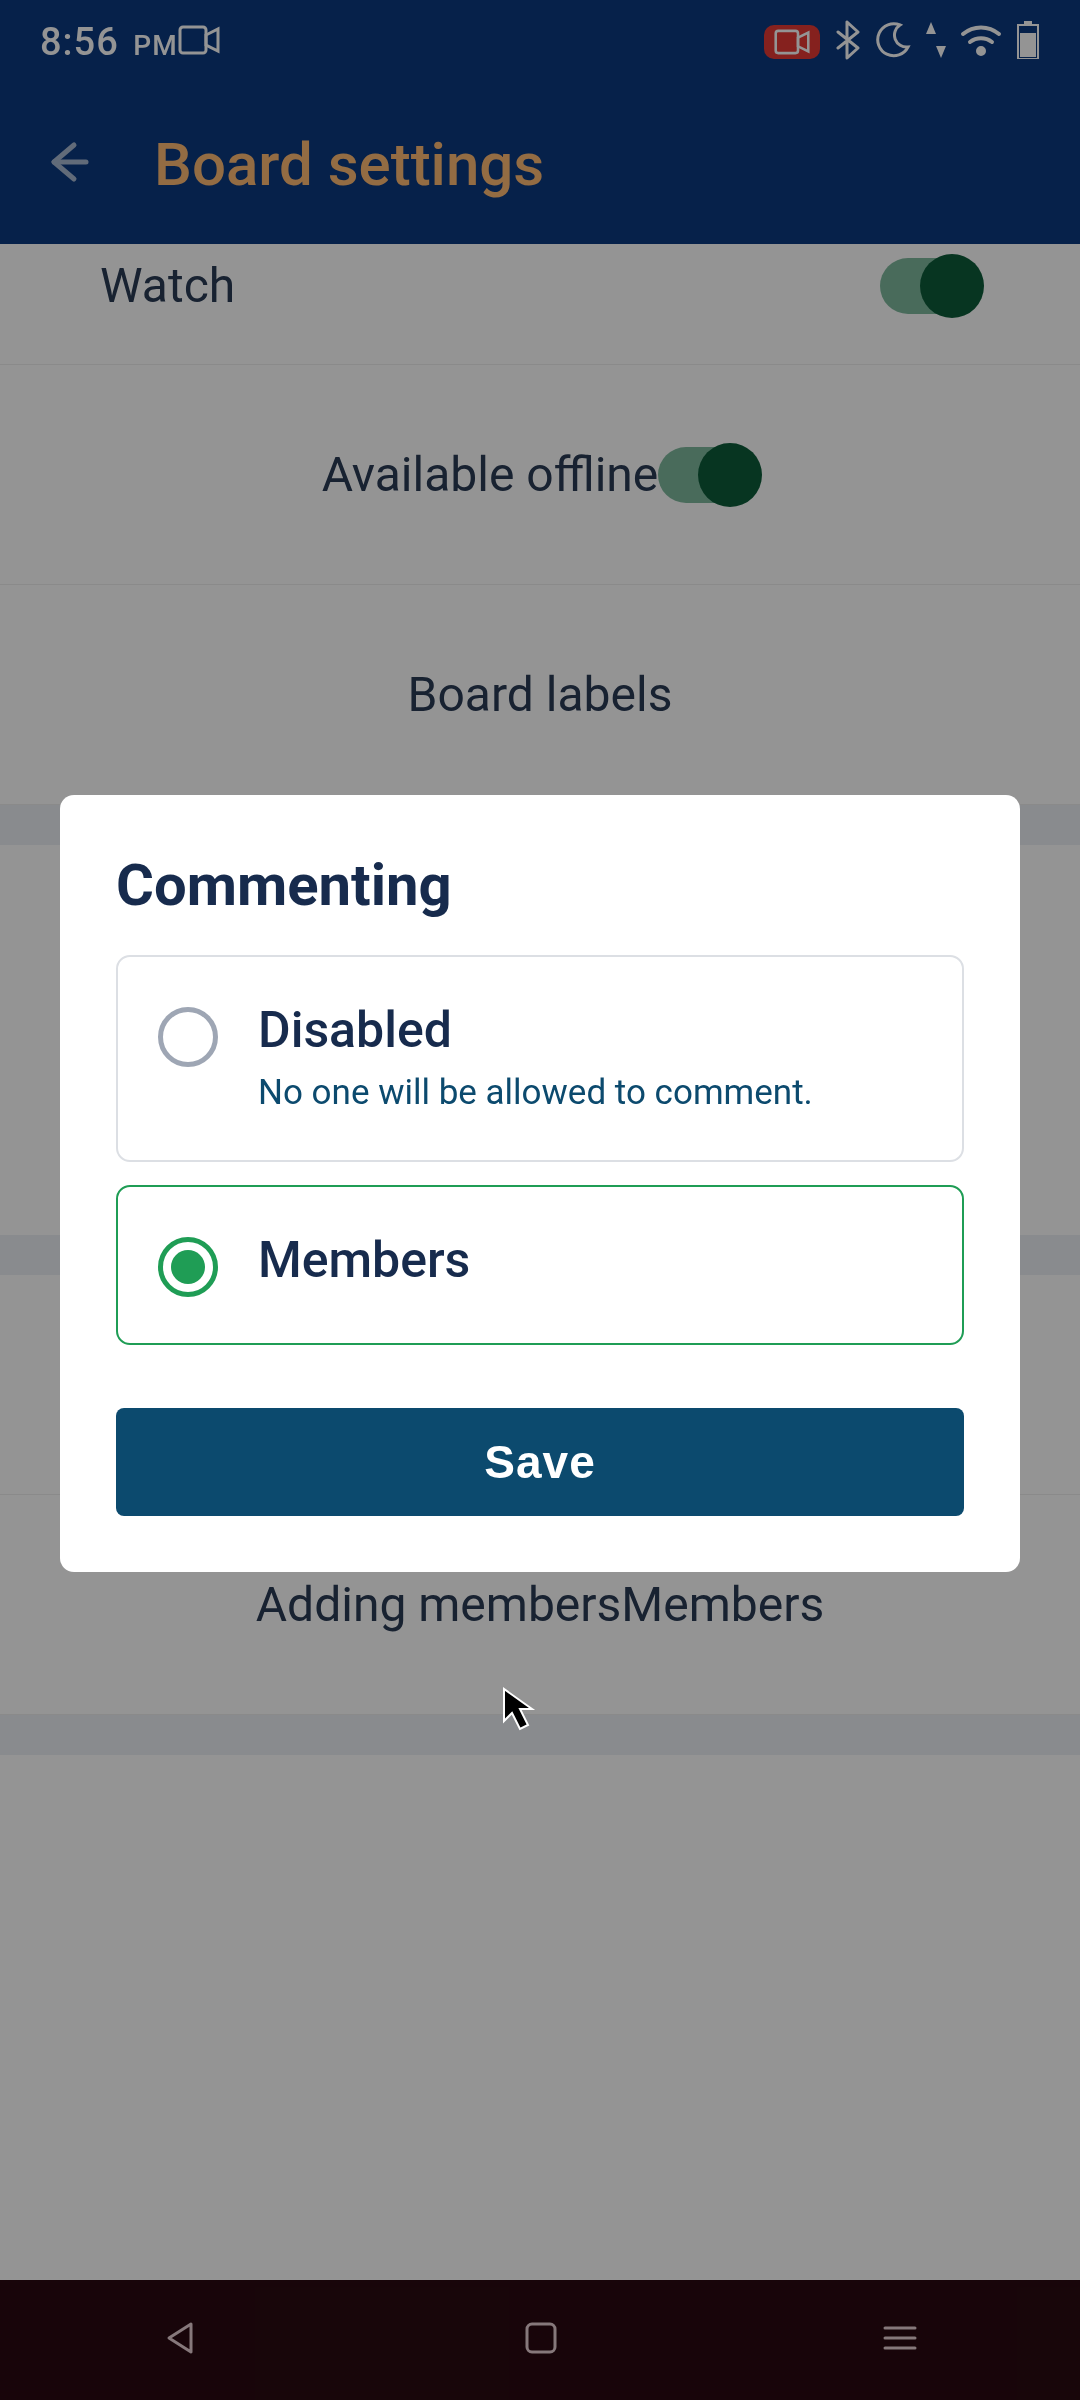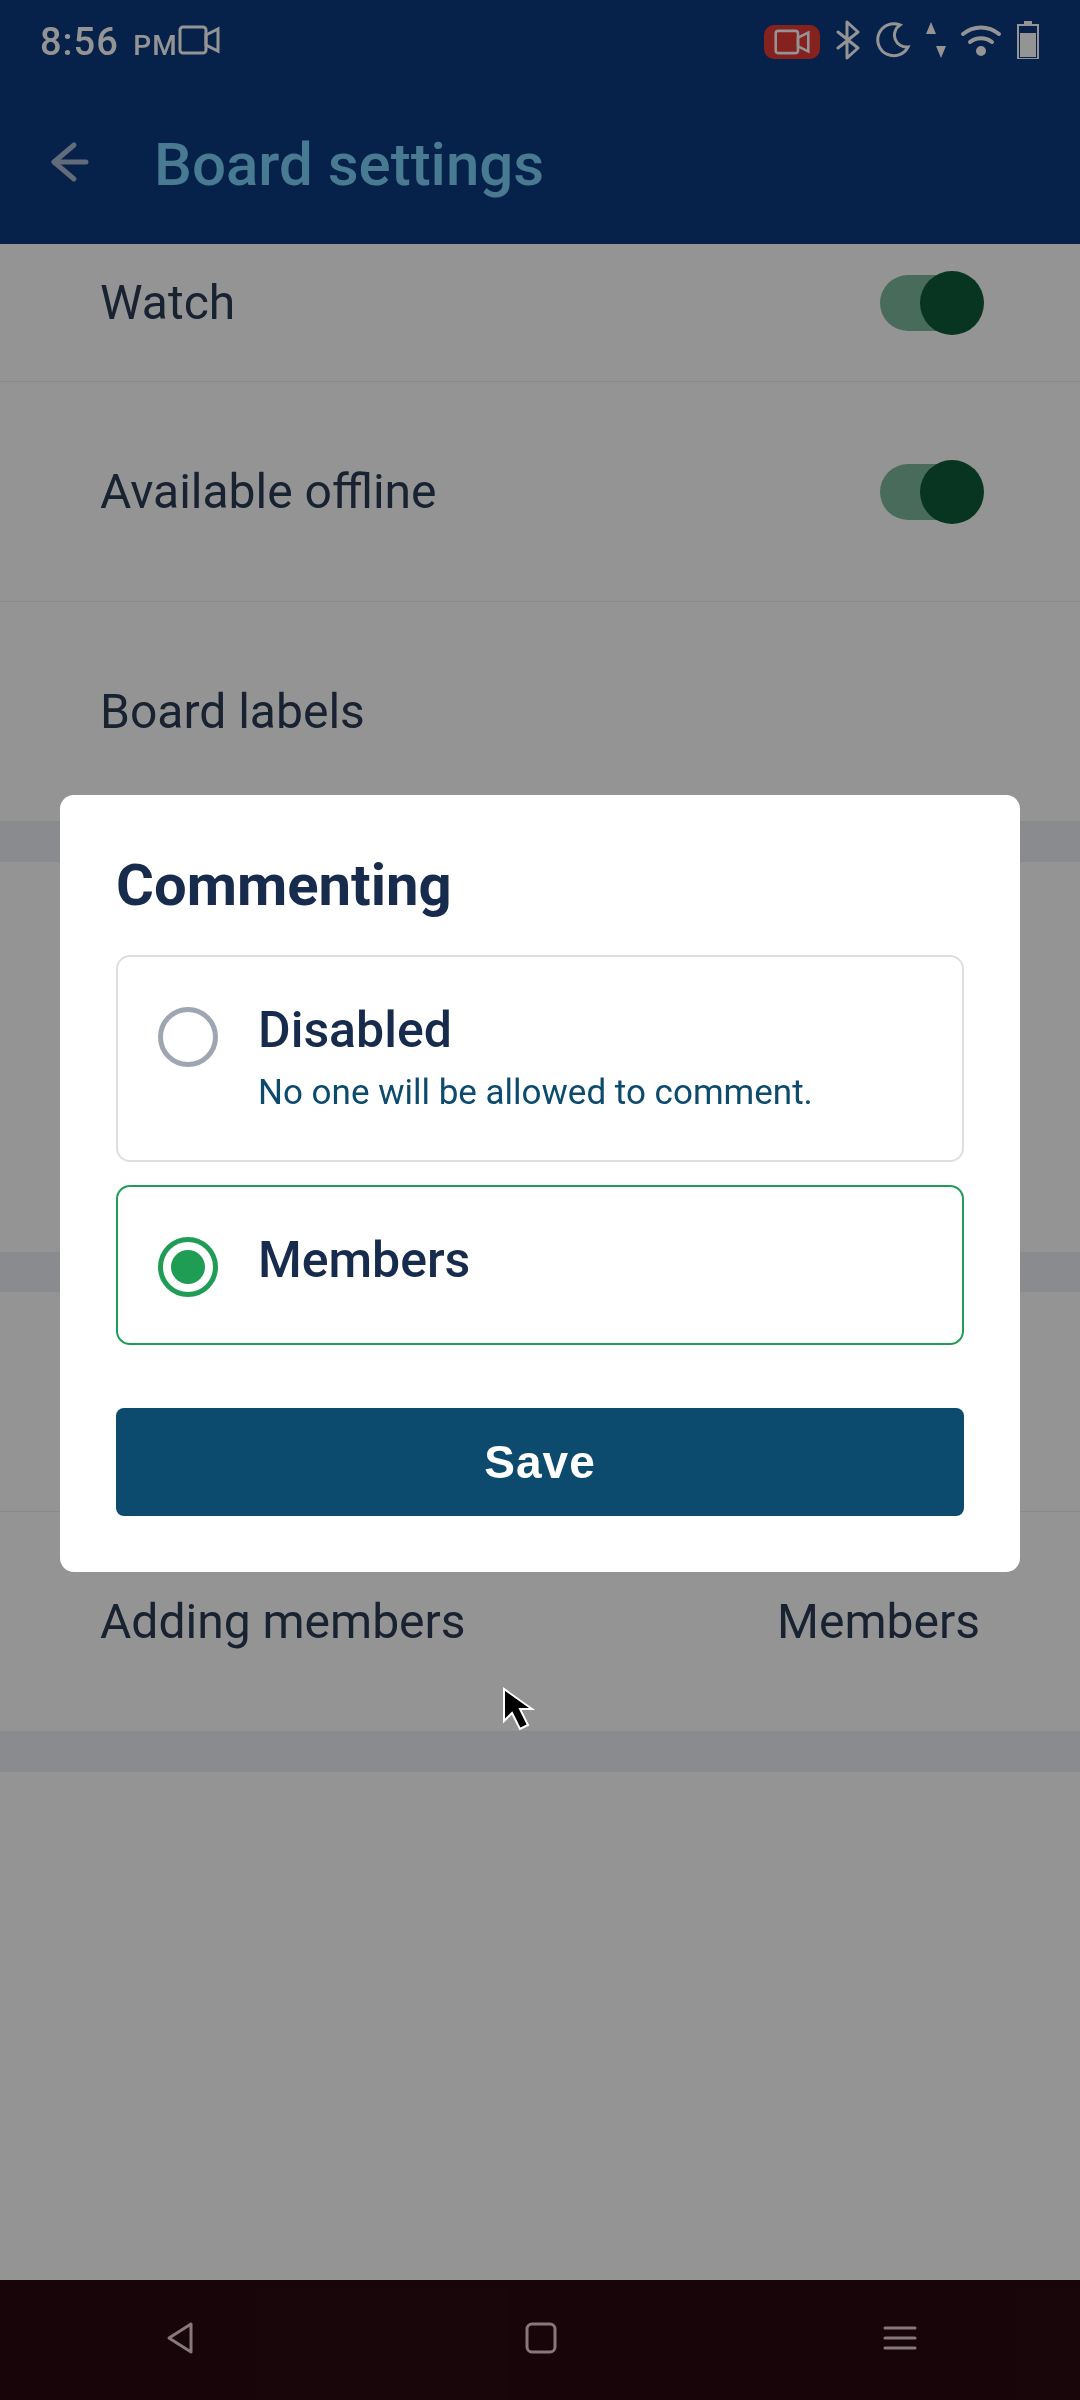--- a/index.html
+++ b/index.html
@@ -29,38 +29,38 @@
 
   
   .app-bar {
     height: 160px;
     background: #0c3a80;
     display: flex;
     align-items: center;
     padding: 0 40px;
     gap: 60px;
   }
-  .app-title { color: #7dd3fc; font-size: 60px; font-weight: 500; }
+  .app-title { color: #fdba74; font-size: 60px; font-weight: 500; }
 
   
   .content {
     position: absolute;
     top: 244px; left: 0; right: 0; bottom: 120px;
     background: #fff;
   }
   .setting-row {
     display: flex;
     align-items: center;
     justify-content: space-between;
     padding: 50px 100px 50px 100px;
     font-size: 48px;
     color: #2a3b55;
     border-bottom: 1px solid #eee;
   }
-  .setting-row.tall { min-height: 220px; }
+  .setting-row.tall { min-height: 220px; justify-content: center; }
   .section-gap { height: 40px; background: #eceff4; }
   .setting-value { color: #2a3b55; font-size: 48px; }
   .toggle {
     width: 100px; height: 56px; border-radius: 30px;
     background: #7fb99e; position: relative;
   }
   .toggle::after {
     content: ""; position: absolute; right: -4px; top: -4px;
     width: 64px; height: 64px; border-radius: 50%; background: #0d5c3a;
   }
@@ -207,21 +207,21 @@
   <span>
     <svg width="54" height="54" viewBox="0 0 54 54" fill="none" stroke="#a7b8d1" stroke-width="5" stroke-linecap="round" stroke-linejoin="round">
       <path d="M34 10 L14 27 L34 44"></path>
       <path d="M14 27 L46 27"></path>
     </svg>
   </span>
   <span class="app-title">Board settings</span>
 </div>
 
 <div class="content">
-  <div class="setting-row" style="padding-top:30px;">
+  <div class="setting-row" style="padding-top:13px;">
     <span>Watch</span>
     <span class="toggle"></span>
   </div>
   <div class="setting-row tall">
     <span>Available offline</span>
     <span class="toggle"></span>
   </div>
   <div class="setting-row tall">
     <span>Board labels</span>
   </div>

